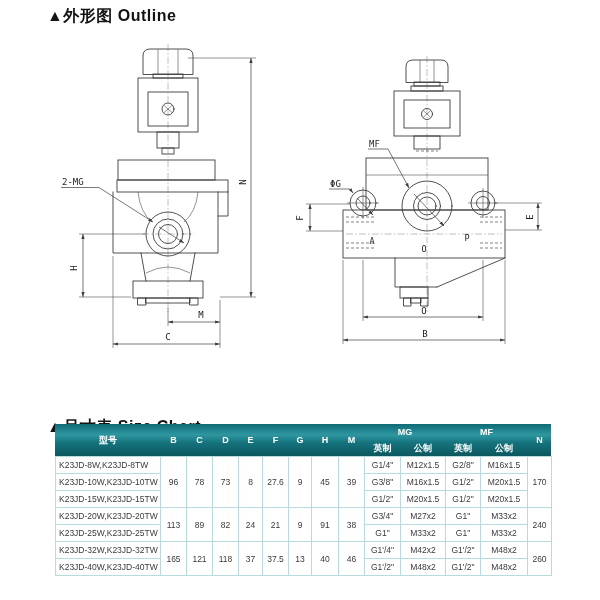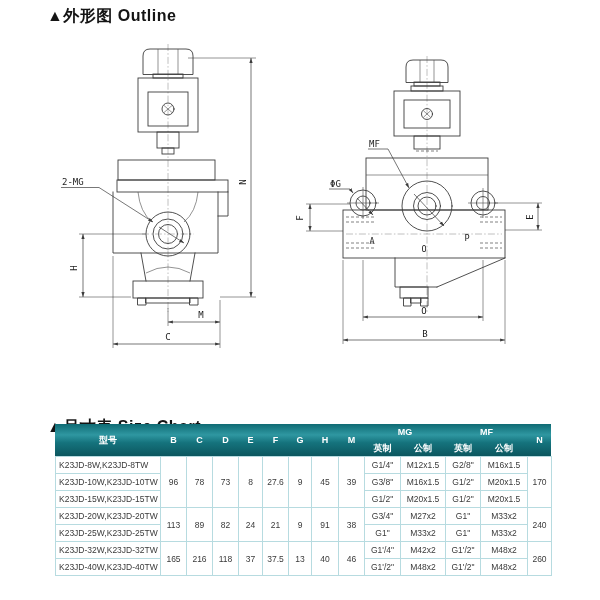--- a/index.html
+++ b/index.html
@@ -265,21 +265,21 @@
           <td class="model">K23JD-25W,K23JD-25TW</td>
           <td>G1"</td>
           <td>M33x2</td>
           <td>G1"</td>
           <td>M33x2</td>
         </tr>
 
         <tr>
           <td class="model">K23JD-32W,K23JD-32TW</td>
           <td rowspan="2">165</td>
-          <td rowspan="2">216</td>
+          <td rowspan="2">121</td>
           <td rowspan="2">118</td>
           <td rowspan="2">37</td>
           <td rowspan="2">37.5</td>
           <td rowspan="2">13</td>
           <td rowspan="2">40</td>
           <td rowspan="2">46</td>
           <td>G1'/4"</td>
           <td>M42x2</td>
           <td>G1'/2"</td>
           <td>M48x2</td>

